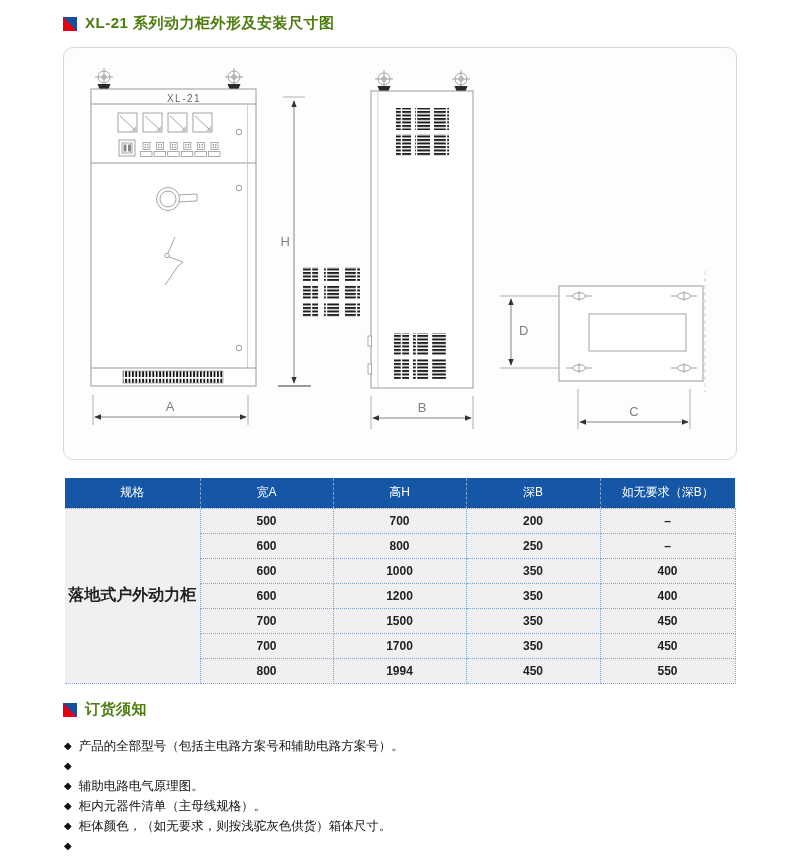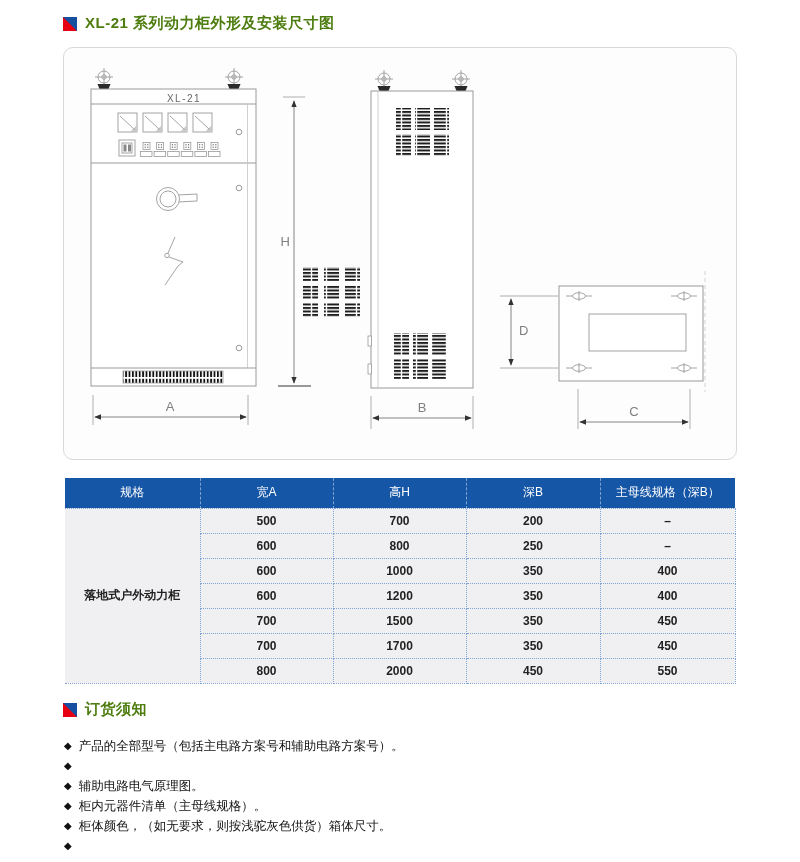--- a/index.html
+++ b/index.html
@@ -28,21 +28,21 @@
     font-size:12px; color:#222;
   }
   .spec-table th {
     background:#1656a6; color:#ffffff; font-weight:normal; height:30px;
     font-size:12px; border-left:1px dashed rgba(255,255,255,.45);
   }
   .spec-table th:first-child { border-left:none; }
   .spec-table td {
     background:#f0f0f2; height:25px; border:1px dotted #7fa3d4;font-weight:bold;
   }
-  .spec-table td.cat-cell { border-left:none; font-size:12px; }
+  .spec-table td.cat-cell { border-left:none; font-size:16px; }
   
   .ordering-list {
     position:absolute; left:64px; top:736px; margin:0; padding:0;
     list-style:none; font-size:12.5px; color:#111;
   }
   .ordering-list li { height:20px; line-height:20px; display:flex; align-items:center; gap:7px; }
   .ordering-list .bullet { font-size:10px; color:#111; }
   
   text.dim-label { font-family:"Liberation Sans", sans-serif; font-size:13px; fill:#808080; }
   text.cab-label { font-family:"Liberation Sans", sans-serif; font-size:10px; fill:#666; letter-spacing:1.5px; }
@@ -280,21 +280,21 @@
         <col style="width:133px">
         <col style="width:134px">
         <col style="width:135px">
     </colgroup>
     <thead>
       <tr>
         <th>规格</th>
         <th>宽A</th>
         <th>高H</th>
         <th>深B</th>
-        <th>主母线规格（深B）</th>
+        <th>如无要求（深B）</th>
       </tr>
     </thead>
     <tbody>
         <tr>
           <td class="cat-cell" rowspan="7">落地式户外动力柜</td>
       <td class="num-cell">500</td>
       <td class="num-cell">700</td>
       <td class="num-cell">200</td>
       <td class="num-cell">–</td>
     </tr>
@@ -323,21 +323,21 @@
       <td class="num-cell">450</td>
     </tr>
         <tr>
       <td class="num-cell">700</td>
       <td class="num-cell">1700</td>
       <td class="num-cell">350</td>
       <td class="num-cell">450</td>
     </tr>
         <tr>
       <td class="num-cell">800</td>
-      <td class="num-cell">2000</td>
+      <td class="num-cell">1994</td>
       <td class="num-cell">450</td>
       <td class="num-cell">550</td>
     </tr>
       </tbody>
   </table>
 
   <div class="section-title" style="top:700px;">
     <span class="tag-icon"></span>
     <span>订货须知</span>
   </div>

